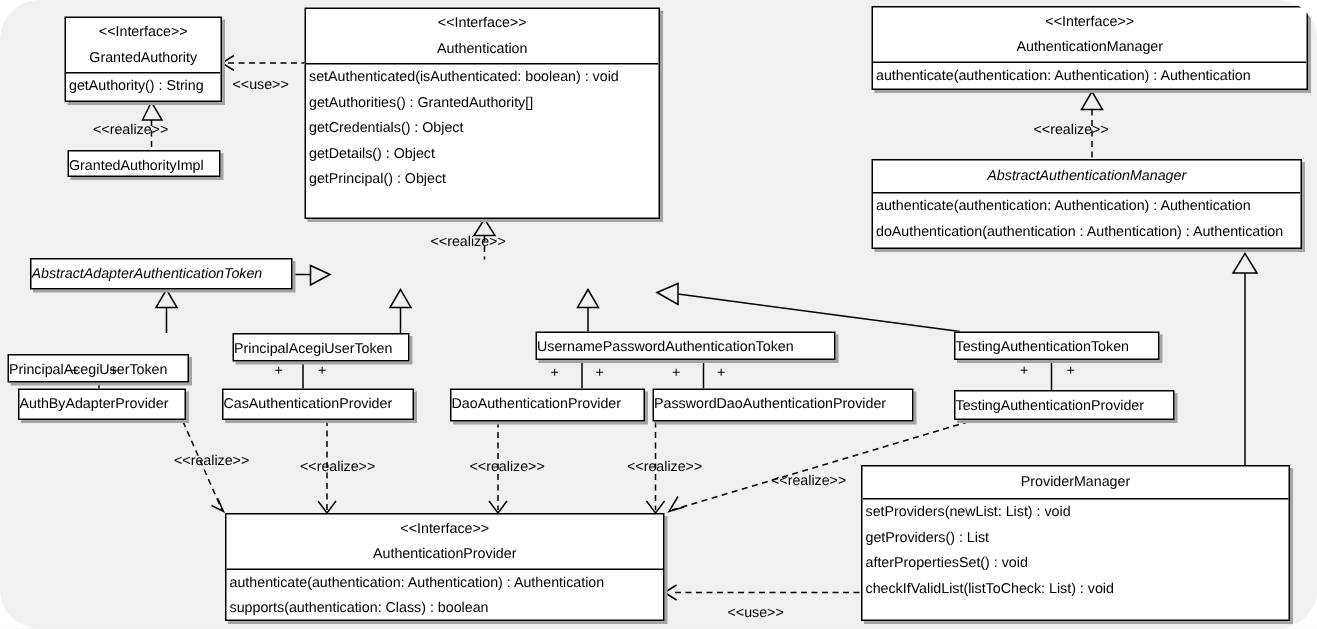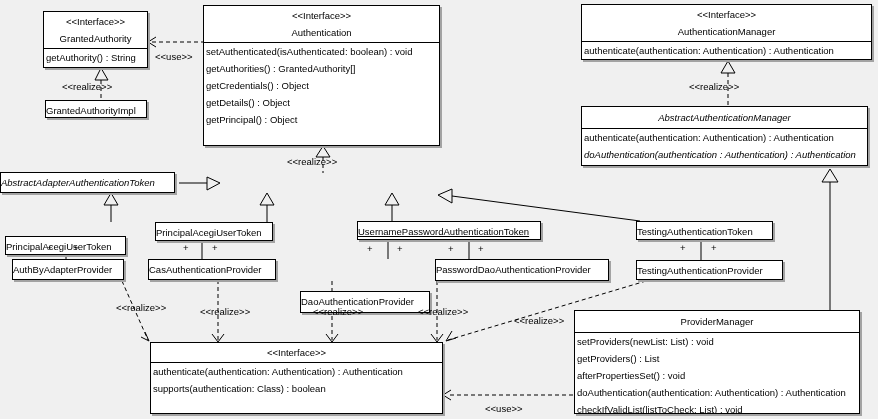--- a/index.html
+++ b/index.html
@@ -1,40 +1,40 @@
 <!DOCTYPE html>
 <html><head>
 <meta charset="utf-8">
 <style>
   html,body { margin:0; padding:0; }
   .canvas {
     position:relative; width:878px; height:419px;
     background:#f0f0f0;
     font-family:"Liberation Sans", sans-serif;
-    font-size:9.5px; color:#000; overflow:hidden;
+    font-size:9.5px; color:#000; overflow:hidden;border-radius:26px;
   }
   svg.edges { position:absolute; left:0; top:0; z-index:1; }
   svg.edges line, svg.edges polyline, svg.edges polygon { stroke:#000; stroke-width:1; }
   svg.edges .dash { stroke-dasharray:4 3; fill:none; }
   svg.edges .solid { fill:none; }
   svg.edges .tri { fill:#f0f0f0; }
   svg.edges .open { fill:none; }
 
   .uml-class {
     position:absolute; background:#fff; border:1px solid #000;
     box-shadow:2px 2px 0 #a3a3a3; box-sizing:border-box;
     overflow:hidden; z-index:2;
   }
   .hdr { text-align:center; border-bottom:1px solid #000; padding:1px 2px; }
   .hdr div { line-height:17px; white-space:nowrap; overflow:hidden; }
   .hdr.thin div { line-height:19px; }
   .cname.only { text-align:left; line-height:17px; padding-top:1px; white-space:nowrap; overflow:hidden; }
   .abstract .cname { font-style:italic; }
   .m { line-height:17px; padding:0 2px; white-space:nowrap; }
-  .m.italic { font-style:italic; }
+  .m.italic { }
   .elbl { position:absolute; z-index:3; white-space:nowrap; }
   .plus { position:absolute; z-index:3; }
 </style>
 </head>
 <body>
 
 <div class="canvas">
 
   <svg class="edges" width="878" height="419">
 
@@ -122,70 +122,70 @@
   </div>
 
   <div class="uml-class abstract" style="left:581px; top:106px; width:287px; height:60px;">
     <div class="hdr thin">
       <div class="cname">AbstractAuthenticationManager</div>
     </div>
     <div class="m">authenticate(authentication: Authentication) : Authentication</div>
     <div class="m italic">doAuthentication(authentication : Authentication) : Authentication</div>
   </div>
 
-  <div class="uml-class abstract" style="left:0; top:172px; width:175px; height:21px;">
+  <div class="uml-class abstract" style="left:20px; top:172px; width:175px; height:21px;">
     <div class="cname only">AbstractAdapterAuthenticationToken</div>
   </div>
 
 
   <div class="uml-class" style="left:5px; top:236px; width:121px; height:19px;">
     <div class="cname only">PrincipalAcegiUserToken</div>
   </div>
   <div class="uml-class" style="left:155px; top:222px; width:118px; height:19px;">
     <div class="cname only">PrincipalAcegiUserToken</div>
   </div>
-  <div class="uml-class" style="left:357px; top:221px; width:184px; height:19px;text-decoration:underline;">
+  <div class="uml-class" style="left:357px; top:221px; width:200px; height:19px;">
     <div class="cname only">UsernamePasswordAuthenticationToken</div>
   </div>
   <div class="uml-class" style="left:636px; top:221px; width:137px; height:19px;">
     <div class="cname only">TestingAuthenticationToken</div>
   </div>
 
   <div class="uml-class" style="left:148px; top:259px; width:128px; height:21px;">
     <div class="cname only">CasAuthenticationProvider</div>
   </div>
   <div class="uml-class" style="left:12px; top:259px; width:112px; height:21px;">
     <div class="cname only">AuthByAdapterProvider</div>
   </div>
-  <div class="uml-class" style="left:300px; top:259px; width:130px; height:22px;margin-top:32px;">
+  <div class="uml-class" style="left:300px; top:259px; width:130px; height:22px;">
     <div class="cname only">DaoAuthenticationProvider</div>
   </div>
   <div class="uml-class" style="left:435px; top:259px; width:174px; height:22px;">
     <div class="cname only">PasswordDaoAuthenticationProvider</div>
   </div>
   <div class="uml-class" style="left:636px; top:260px; width:147px; height:20px;">
     <div class="cname only">TestingAuthenticationProvider</div>
   </div>
 
   <div class="uml-class" style="left:150px; top:342px; width:293px; height:72px;">
     <div class="hdr">
       <div class="stereo">&lt;&lt;Interface&gt;&gt;</div>
+      <div class="cname">AuthenticationProvider</div>
     </div>
     <div class="m">authenticate(authentication: Authentication) : Authentication</div>
     <div class="m">supports(authentication: Class) : boolean</div>
   </div>
 
   <div class="uml-class" style="left:574px; top:310px; width:286px; height:104px;">
     <div class="hdr thin">
       <div class="cname">ProviderManager</div>
     </div>
     <div class="m">setProviders(newList: List) : void</div>
     <div class="m">getProviders() : List</div>
     <div class="m">afterPropertiesSet() : void</div>
-    <div class="m">doAuthentication(authentication: Authentication) : Authentication</div>
     <div class="m">checkIfValidList(listToCheck: List) : void</div>
   </div>
 
   <div class="elbl" style="left:155px; top:51px;">&lt;&lt;use&gt;&gt;</div>
   <div class="elbl" style="left:62px;  top:81px;">&lt;&lt;realize&gt;&gt;</div>
   <div class="elbl" style="left:287px; top:156px;">&lt;&lt;realize&gt;&gt;</div>
   <div class="elbl" style="left:689px; top:81px;">&lt;&lt;realize&gt;&gt;</div>
   <div class="elbl" style="left:116px; top:302px;">&lt;&lt;realize&gt;&gt;</div>
   <div class="elbl" style="left:200px; top:306px;">&lt;&lt;realize&gt;&gt;</div>
   <div class="elbl" style="left:313px; top:306px;">&lt;&lt;realize&gt;&gt;</div>

